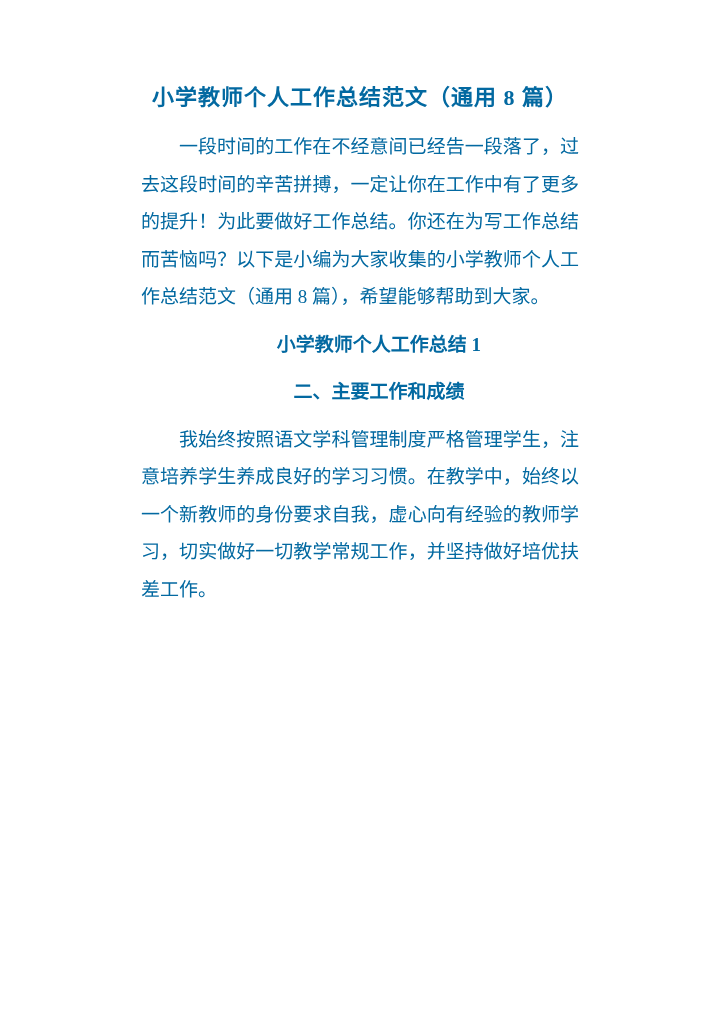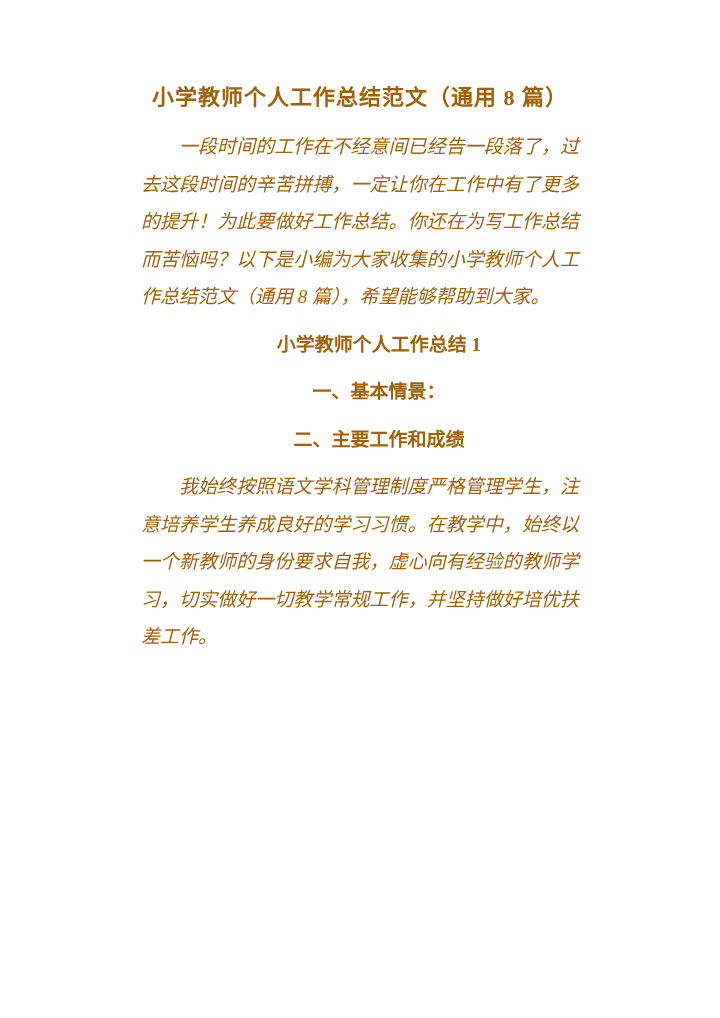--- a/index.html
+++ b/index.html
@@ -9,58 +9,56 @@
   }
   .page {
     position: relative;
     width: 608px;
     height: 1018px;
     margin: 0 auto;
     background: #ffffff;
     box-sizing: border-box;
     padding: 80px 85px 0 85px;
     font-family: "Liberation Serif", "DejaVu Serif", serif;
-    color: #a16207;
+    color: #0369a1;
     overflow: hidden;
   }
   .doc-title {
     font-size: 22px;
     font-weight: 700;
     text-align: center;
     line-height: 36px;
     margin: 0 0 12px 0;
     letter-spacing: 1px;
   }
   .para, .heading {
     font-size: 19px;
     line-height: 37.5px;
     margin: 0 0 10px 0;
     text-indent: 2em;
   }
   .para {
     font-weight: 400;
     text-align: justify;
     text-justify: inter-ideograph;
-    font-style: italic;
   }
   .heading {
     font-weight: 700;
     text-align: center;
   }
 </style>
 </head>
 <body>
 
 <div class="page">
   <h1 class="doc-title">小学教师个人工作总结范文（通用 8 篇）</h1>
 
   <p class="para">一段时间的工作在不经意间已经告一段落了，过去这段时间的辛苦拼搏，一定让你在工作中有了更多的提升！为此要做好工作总结。你还在为写工作总结而苦恼吗？以下是小编为大家收集的小学教师个人工作总结范文（通用 8 篇），希望能够帮助到大家。</p>
 
   <h2 class="heading">小学教师个人工作总结 1</h2>
 
-  <h2 class="heading">一、基本情景：</h2>
 
 
   <h2 class="heading">二、主要工作和成绩</h2>
 
   <p class="para">我始终按照语文学科管理制度严格管理学生，注意培养学生养成良好的学习习惯。在教学中，始终以一个新教师的身份要求自我，虚心向有经验的教师学习，切实做好一切教学常规工作，并坚持做好培优扶差工作。</p>
 
 </div>
 
 </body></html>

